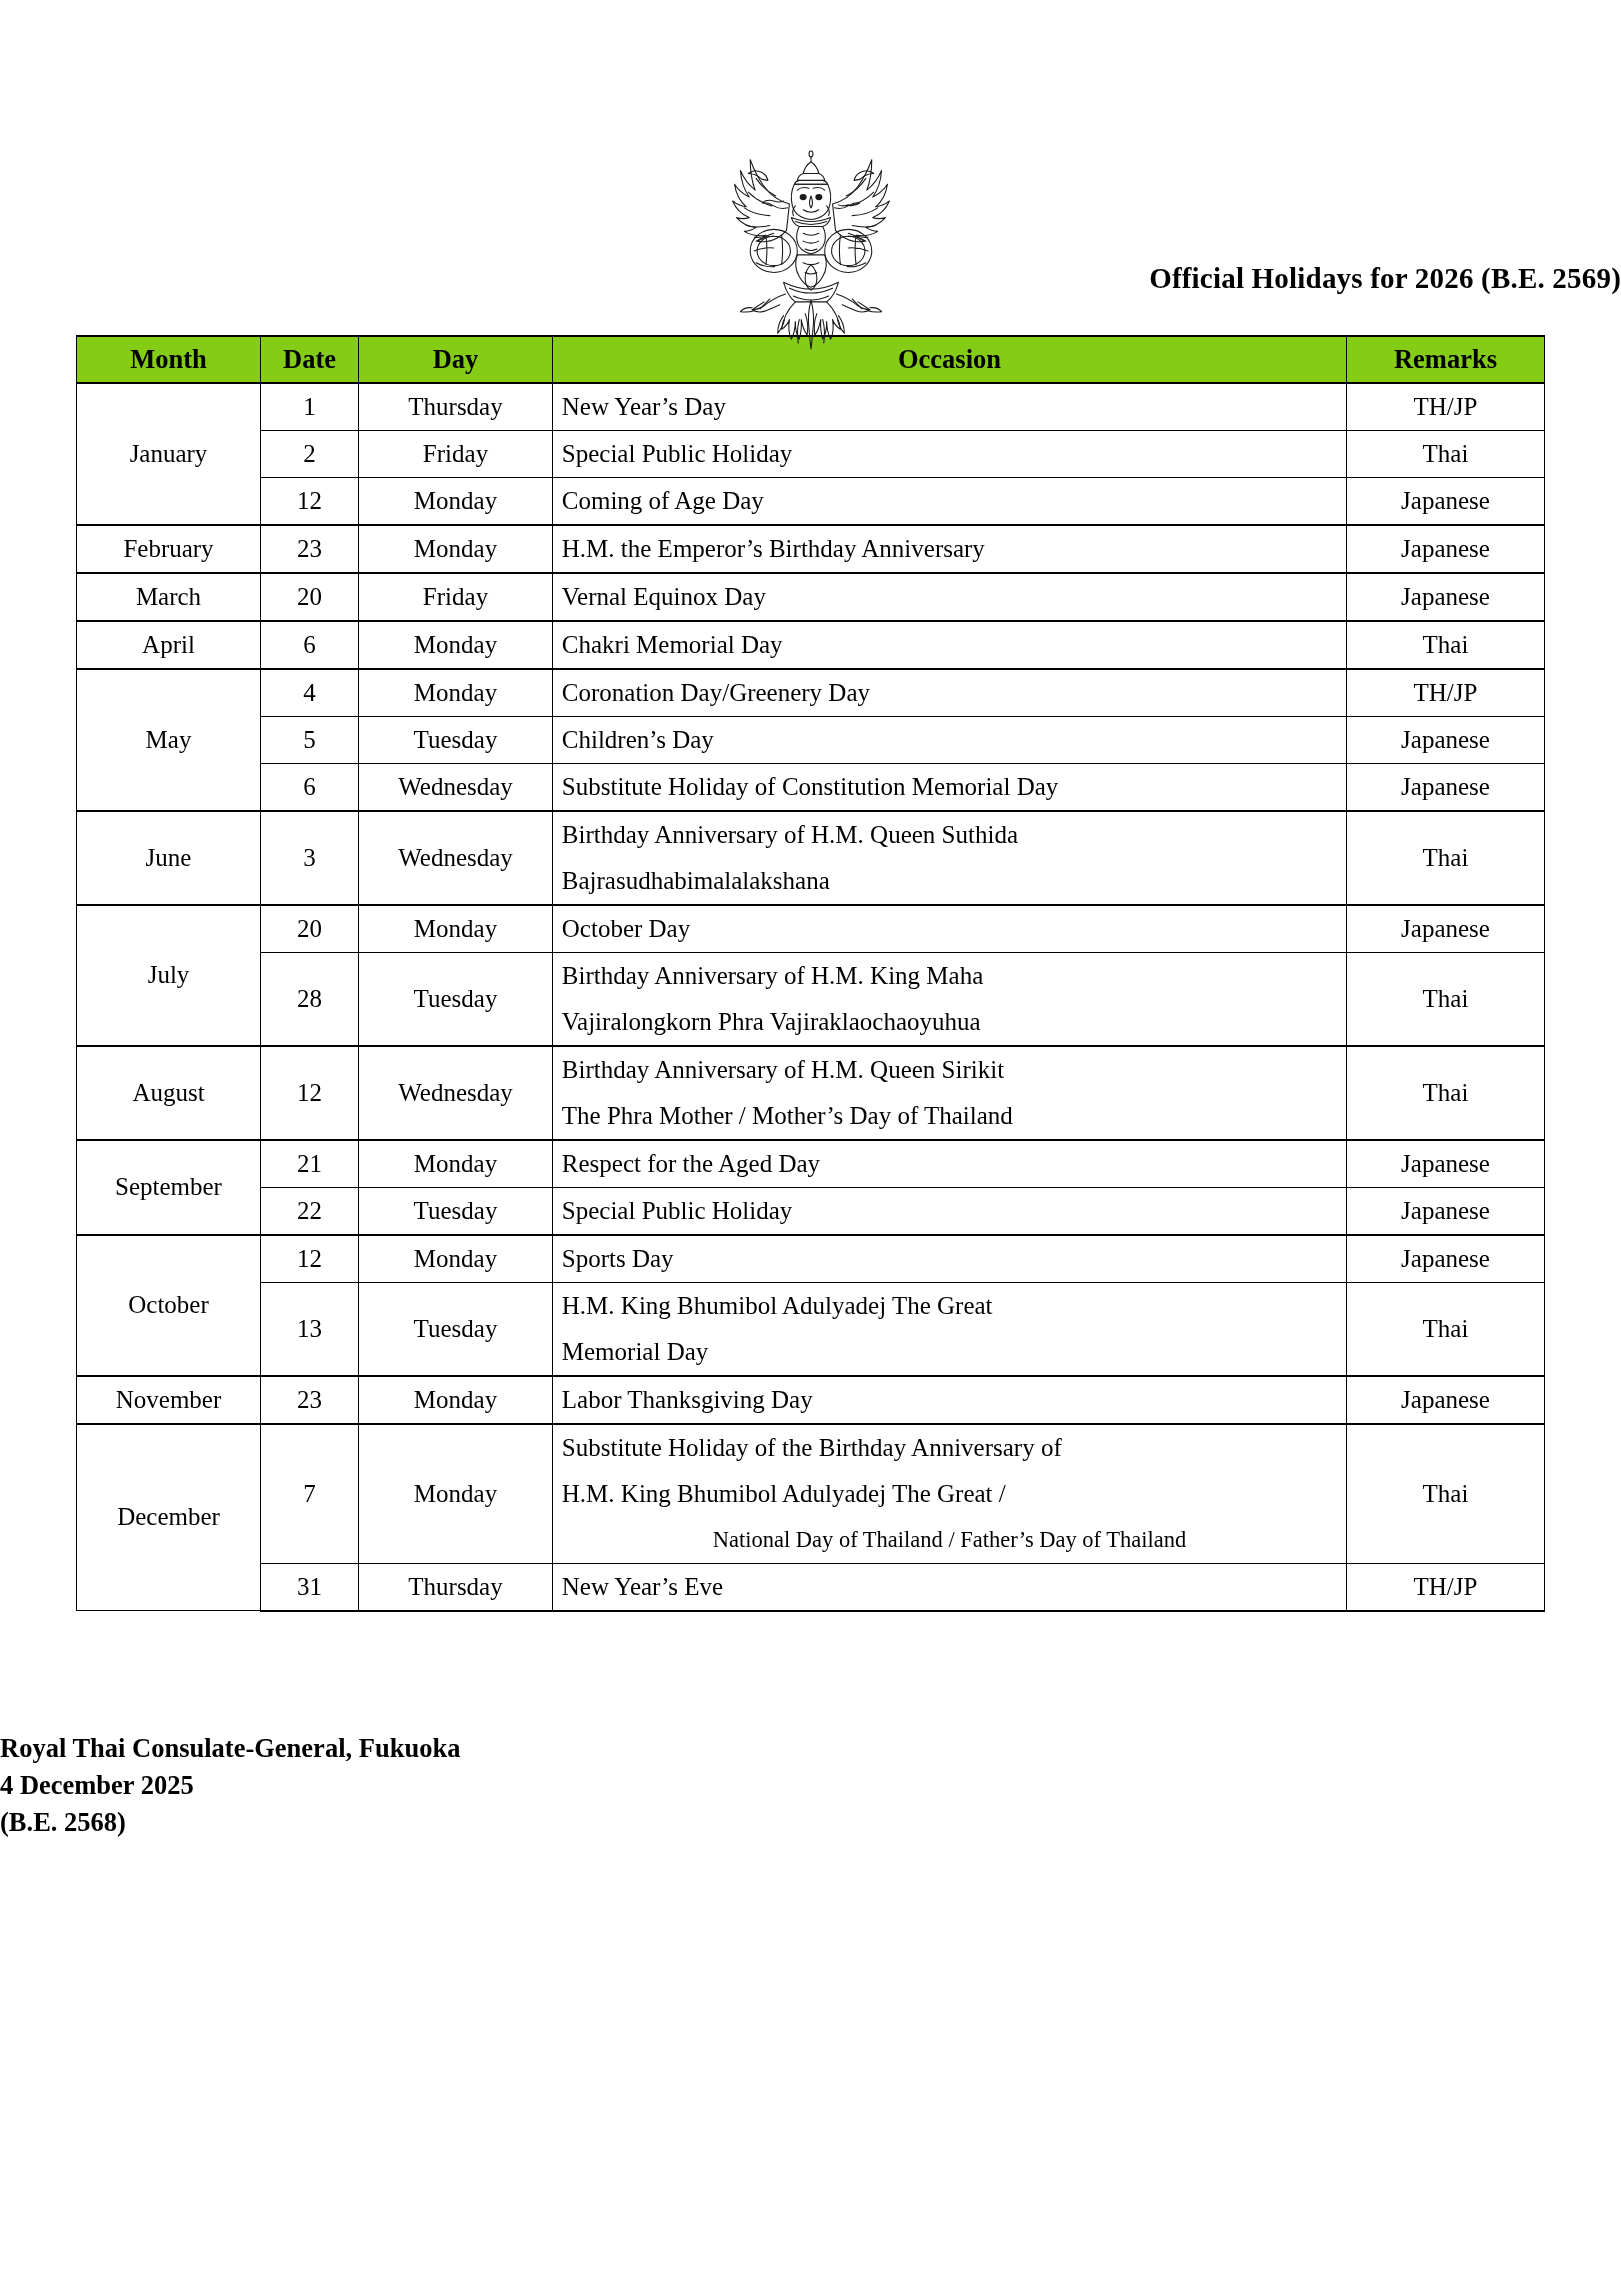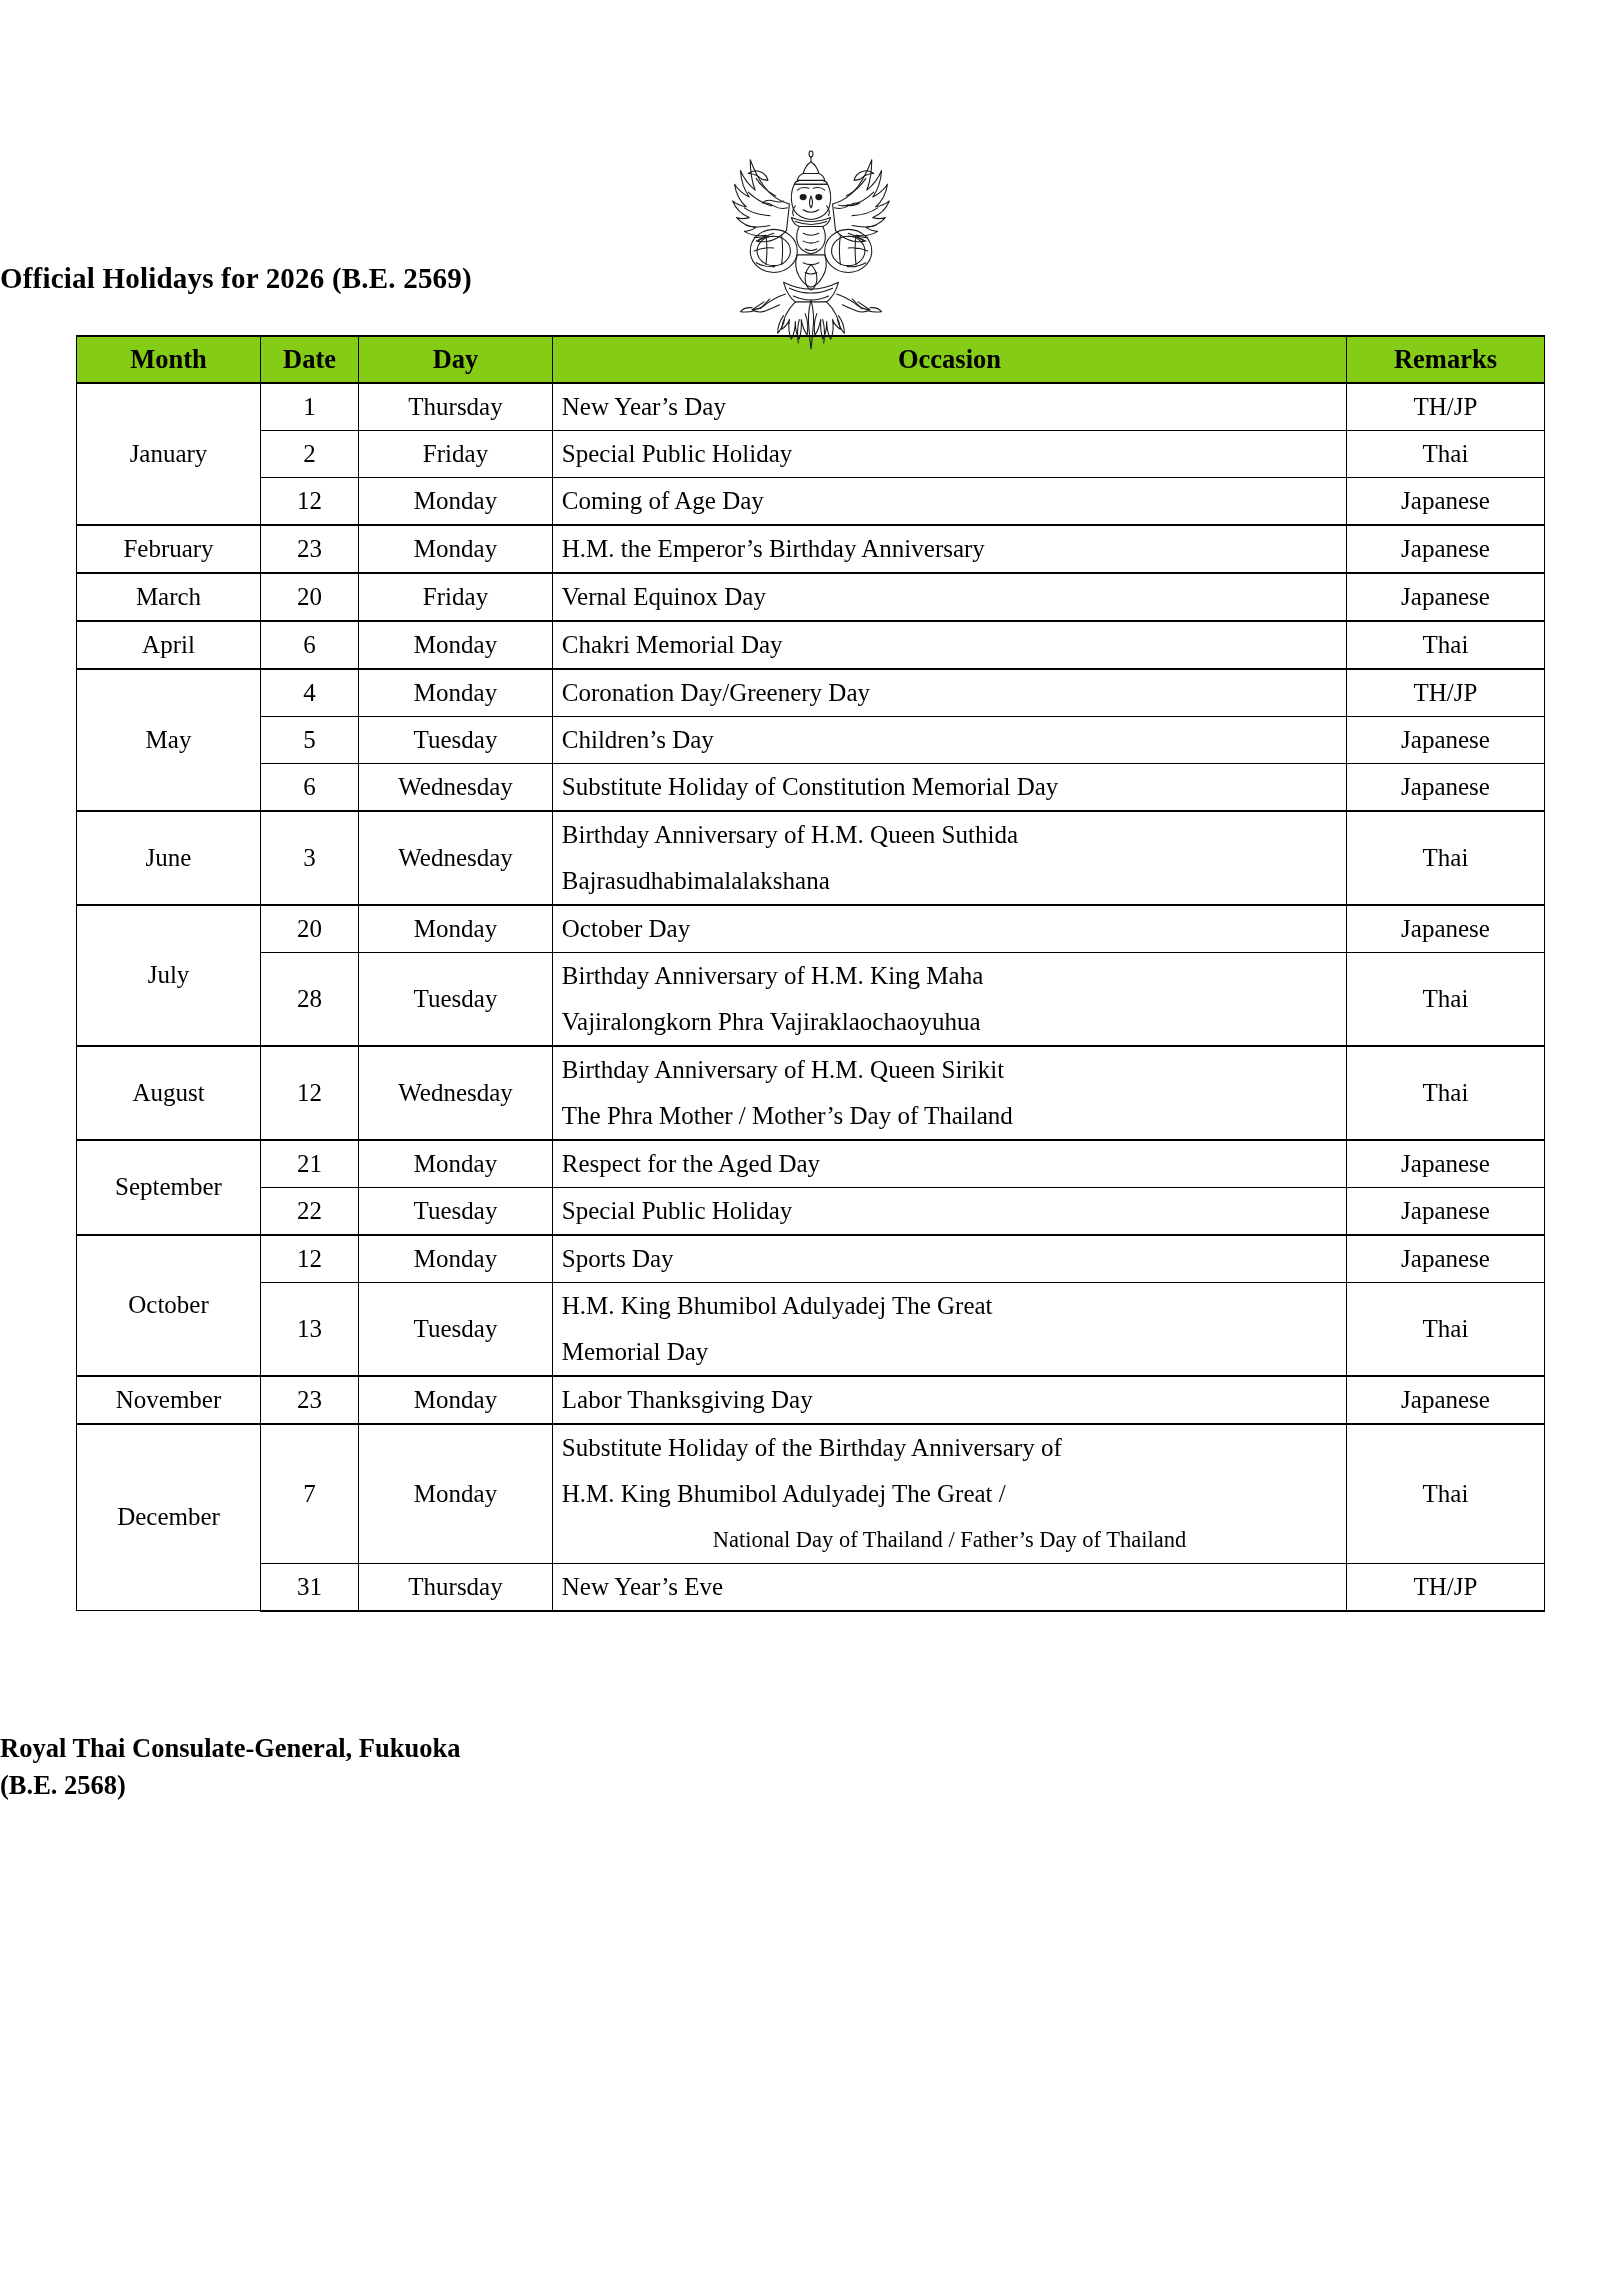--- a/index.html
+++ b/index.html
@@ -34,21 +34,21 @@
     box-sizing: border-box;
   }
   .emblem {
     width: 196px;
     height: 206px;
     display: block;
   }
 
   
   .title-block {
-    text-align: left;
+    text-align: right;
     margin-top: 13.7px;
   }
   .title-line {
     font-weight: bold;
     font-size: 29px;
     line-height: 39px;
     letter-spacing: 0.2px;
   }
 
   
@@ -406,17 +406,18 @@
               <span class="occ-line">New Year’s Eve</span>
             </td>
             <td class="remark">TH/JP</td>
           </tr>
         </tbody>
     </table>
   </div>
 
   <div class="footer">
     <div>Royal Thai Consulate-General, Fukuoka</div>
+    <div>4 December 2025</div>
     <div>(B.E. 2568)</div>
   </div>
 
 </div>
 
 
 </body></html>

